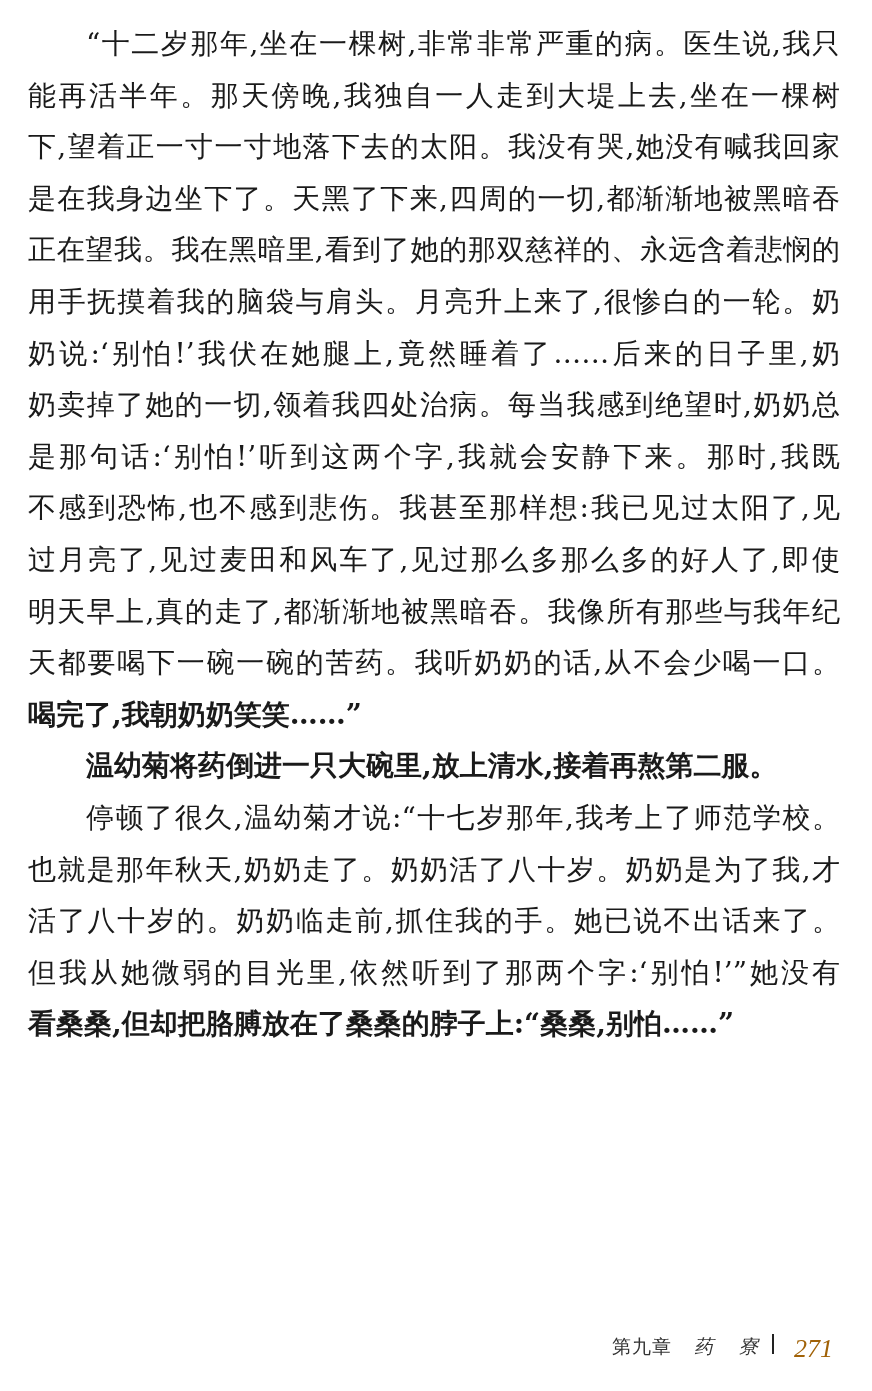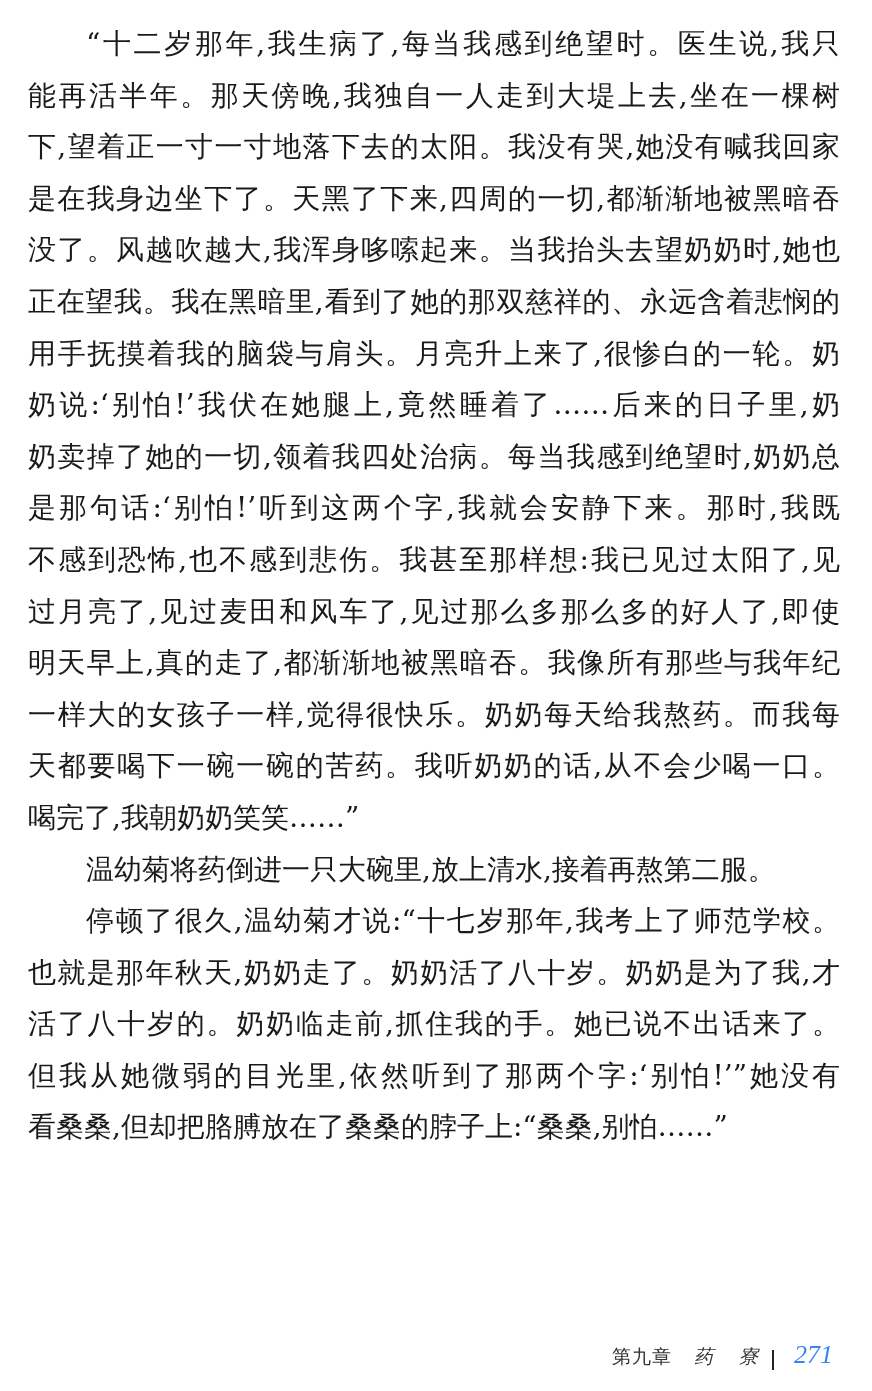--- a/index.html
+++ b/index.html
@@ -29,29 +29,30 @@
     white-space: nowrap;
     text-align: justify;
     text-align-last: justify;
     letter-spacing: 0px;
   }
   .line.indent {
     padding-left: 58px;
   }
   .line.last {
     text-align-last: left;
+    font-weight: bold;
   }
   .footer {
     position: absolute;
     top: 1334px;
     left: 612px;
     width: 240px;
     height: 36px;
     display: flex;
-    align-items: flex-end;
+    align-items: flex-start;
     font-family: "DejaVu Sans", "Liberation Sans", sans-serif;
     color: #333333;
   }
   .footer .chapter {
     font-size: 19px;
     letter-spacing: 1px;
   }
   .footer .title {
     font-size: 19px;
     margin-left: 22px;
@@ -63,43 +64,41 @@
     width: 2px;
     height: 20px;
     background: #222;
     margin-left: 4px;
     margin-right: 20px;
   }
   .footer .pagenum {
     font-family: "Liberation Serif", "DejaVu Serif", serif;
     font-style: italic;
     font-size: 26px;
-    color: #3b82f6;
+    color: #a16207;
   }
 </style>
 </head>
 <body>
 
 <div class="page">
 
   <div class="paragraph">
-    <span class="line indent">“十二岁那年,我生病了,每当我感到绝望时。医生说,我只</span>
+    <span class="line indent">“十二岁那年,坐在一棵树,非常非常严重的病。医生说,我只</span>
     <span class="line">能再活半年。那天傍晚,我独自一人走到大堤上去,坐在一棵树</span>
     <span class="line">下,望着正一寸一寸地落下去的太阳。我没有哭,她没有喊我回家</span>
     <span class="line">是在我身边坐下了。天黑了下来,四周的一切,都渐渐地被黑暗吞</span>
-    <span class="line">没了。风越吹越大,我浑身哆嗦起来。当我抬头去望奶奶时,她也</span>
     <span class="line">正在望我。我在黑暗里,看到了她的那双慈祥的、永远含着悲悯的</span>
     <span class="line">用手抚摸着我的脑袋与肩头。月亮升上来了,很惨白的一轮。奶</span>
     <span class="line">奶说:‘别怕!’我伏在她腿上,竟然睡着了……后来的日子里,奶</span>
     <span class="line">奶卖掉了她的一切,领着我四处治病。每当我感到绝望时,奶奶总</span>
     <span class="line">是那句话:‘别怕!’听到这两个字,我就会安静下来。那时,我既</span>
     <span class="line">不感到恐怖,也不感到悲伤。我甚至那样想:我已见过太阳了,见</span>
     <span class="line">过月亮了,见过麦田和风车了,见过那么多那么多的好人了,即使</span>
     <span class="line">明天早上,真的走了,都渐渐地被黑暗吞。我像所有那些与我年纪</span>
-    <span class="line">一样大的女孩子一样,觉得很快乐。奶奶每天给我熬药。而我每</span>
     <span class="line">天都要喝下一碗一碗的苦药。我听奶奶的话,从不会少喝一口。</span>
     <span class="line last">喝完了,我朝奶奶笑笑……”</span>
   </div>
 
   <div class="paragraph">
     <span class="line indent last">温幼菊将药倒进一只大碗里,放上清水,接着再熬第二服。</span>
   </div>
 
   <div class="paragraph">
     <span class="line indent">停顿了很久,温幼菊才说:“十七岁那年,我考上了师范学校。</span>

